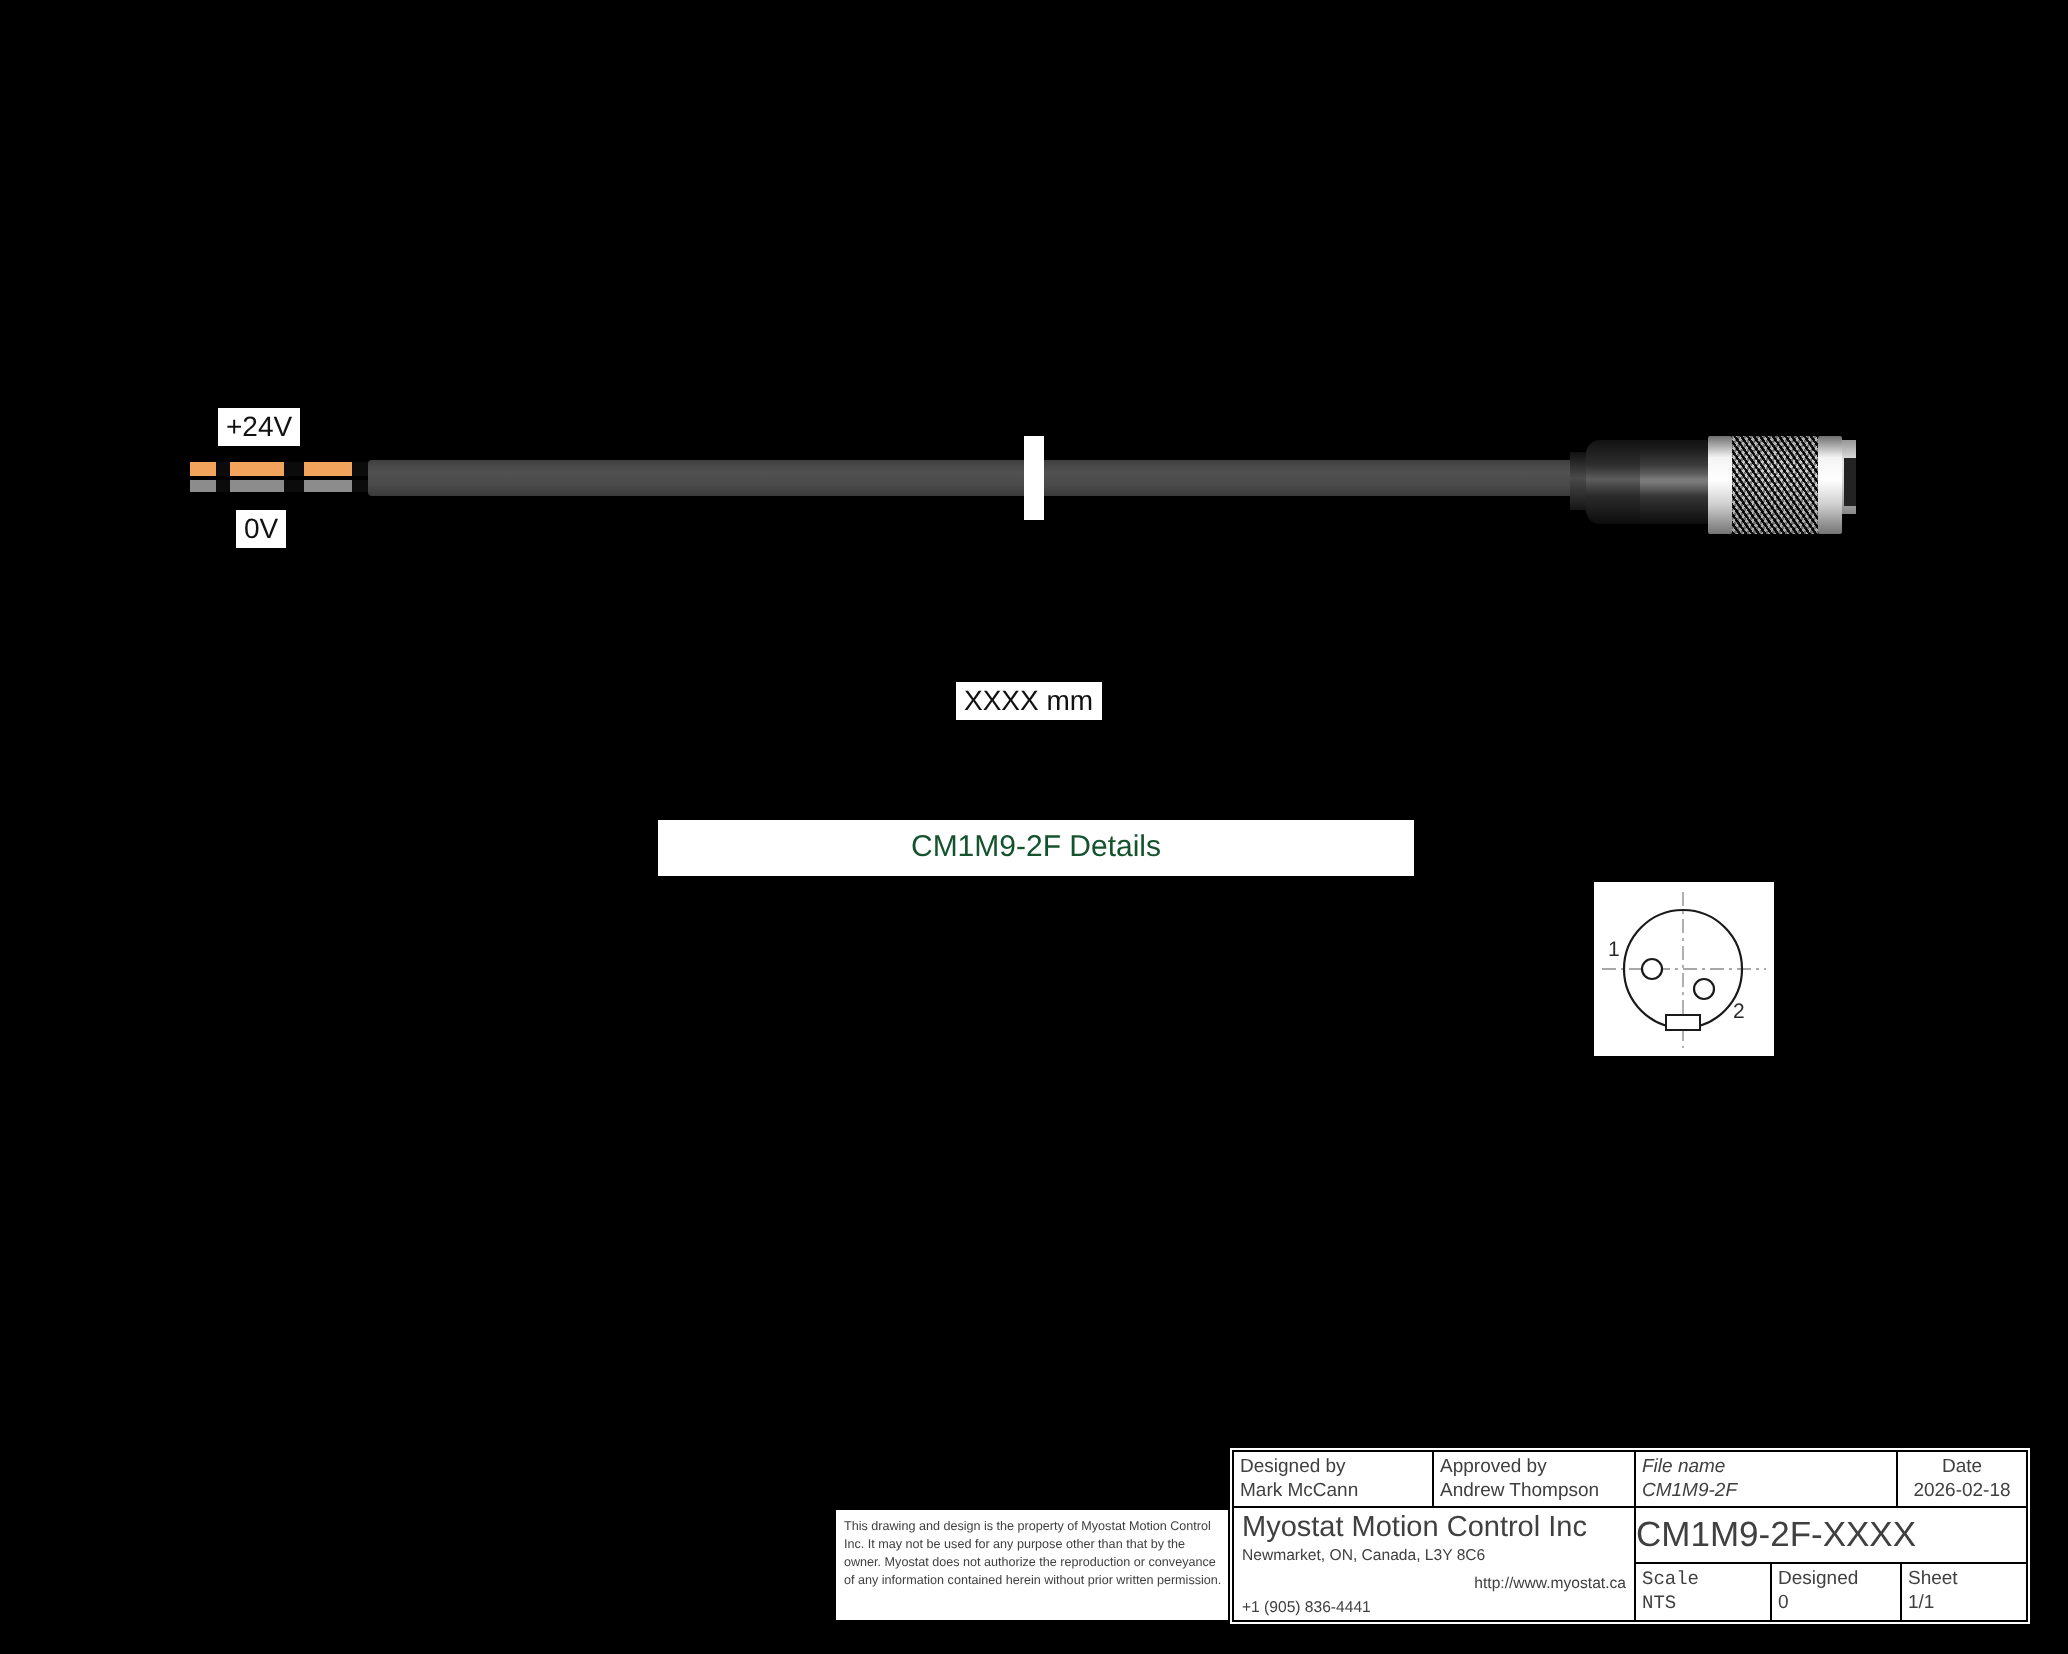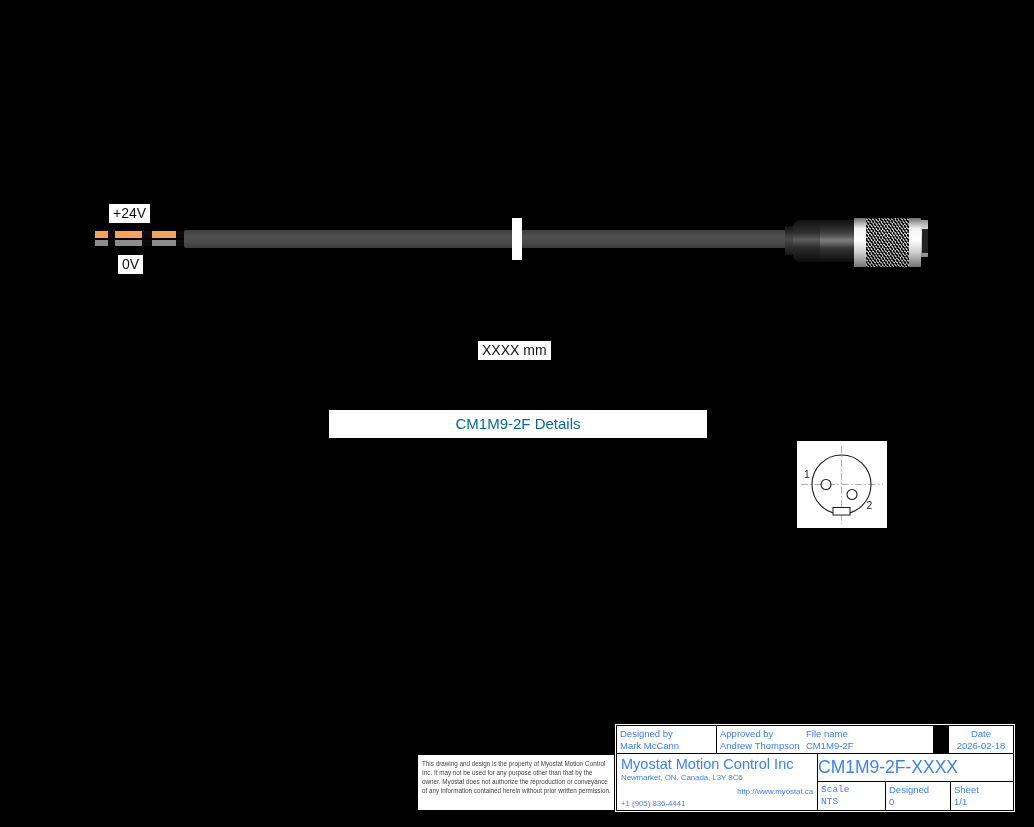--- a/index.html
+++ b/index.html
@@ -65,42 +65,42 @@
 
   
   .tag{
     background:#fff;color:#111;font-size:14px;line-height:17px;
     padding:1px 4px;white-space:nowrap;
   }
   .tag-24v{left:109px;top:204px;}
   .tag-0v{left:118px;top:255px;}
   .tag-len{left:478px;top:341px;}
   .details-bar{
-    left:329px;top:410px;width:378px;height:28px;background:#fff;color:#0369a1;
+    left:329px;top:410px;width:378px;height:28px;background:#fff;color:#14532d;
     font-size:15px;line-height:28px;text-align:center;
   }
 
   
   .pinout{left:797px;top:441px;width:90px;height:87px;background:#fff;}
 
   
   .legal-box{
     left:418px;top:755px;width:196px;height:55px;background:#fff;color:#3f3f3f;
     font-size:6.3px;line-height:9px;padding:4px 3px 0 4px;box-sizing:border-box;
   }
   .tblock{
     left:616px;top:725px;width:398px;height:86px;background:#000;
     box-shadow:0 0 0 1px #fff;
   }
-  .cell{position:absolute;background:#fff;color:#3b82f6;box-sizing:border-box;padding:2px 3px;overflow:hidden;}
+  .cell{position:absolute;background:#fff;color:#404040;box-sizing:border-box;padding:2px 3px;overflow:hidden;}
   .cell .lab{font-size:9.5px;line-height:12px;}
   .cell .val{font-size:9.5px;line-height:12px;}
   .c-designed{left:1px;top:1px;width:99px;height:27px;}
   .c-approved{left:101px;top:1px;width:100px;height:27px;}
-  .c-file{left:187px;top:1px;width:130px;height:27px;}
+  .c-file{left:202px;top:1px;width:130px;height:27px;font-style:italic;}
   .c-date{left:333px;top:1px;width:64px;height:27px;text-align:center;}
   .c-company{left:1px;top:29px;width:200px;height:56px;padding:2px 4px;}
   .c-company .name{font-size:14.5px;line-height:17px;}
   .c-company .small{font-size:7.8px;line-height:10.5px;}
   .c-part{
     left:202px;top:29px;width:195px;height:27px;
     font-size:17.5px;line-height:27px;text-align:left;padding:0;
   }
   .c-scale{left:202px;top:57px;width:67px;height:28px;font-family:Liberation Mono, monospace;}
   .c-rev{left:270px;top:57px;width:64px;height:28px;}

